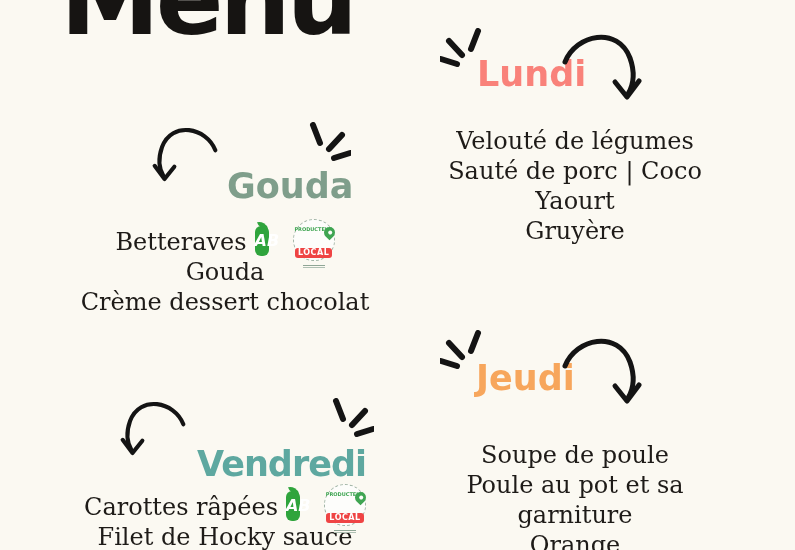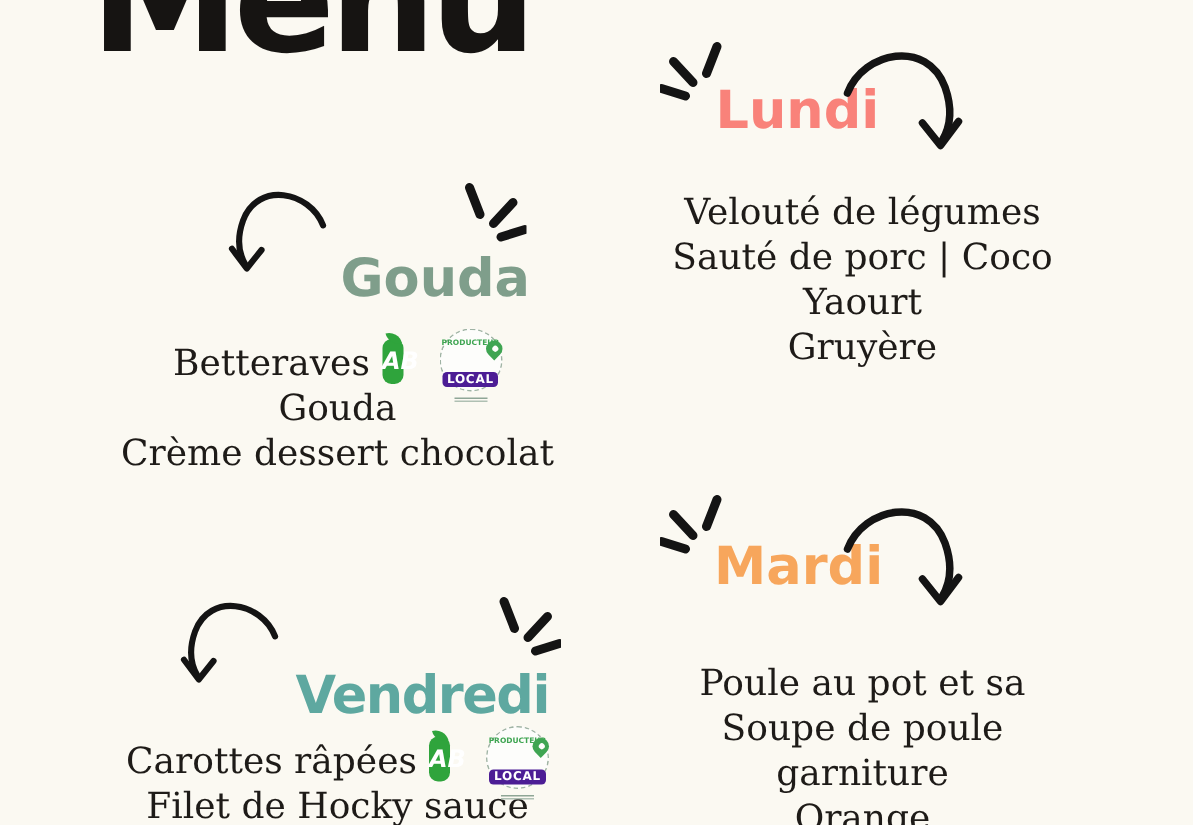--- a/index.html
+++ b/index.html
@@ -94,21 +94,21 @@
     margin-top: 7px;
     font-size: 5px;
     font-weight: bold;
     color: #3FA552;
     letter-spacing: 0px;
     line-height: 5px;
   }
   .badge-local .local {
     display: inline-block;
     margin-top: 2px;
-    background: #4c1d95;
+    background: #ef4444;
     color: #ffffff;
     font-weight: bold;
     font-size: 8px; line-height: 10px;
     padding: 0 3px;
     border-radius: 3px;
     letter-spacing: 0.5px;
   }
   .badge-local .swoosh {
     display: block;
     width: 22px; height: 1px;
@@ -181,30 +181,30 @@
     <div class="line">Crème dessert chocolat</div>
   </div>
 
   <div class="deco" style="left:440px; top:330px; width:48px; height:48px;">
     <svg viewBox="0 0 48 48" fill="none" stroke="#141414" stroke-width="6" stroke-linecap="round">
       <path d="M38 3 L31 21"></path>
         <path d="M22 27 L9 13"></path>
         <path d="M17 36 L1 31"></path>
     </svg>
   </div>
-  <div class="day-label" style="left: 476px; top: 358px; color: rgb(247, 166, 92);">Mardi</div>
+  <div class="day-label" style="left: 476px; top: 358px; color: rgb(247, 166, 92);">Jeudi</div>
   <div class="deco" style="left:560px; top:334px; width:95px; height:78px;">
     <svg viewBox="0 0 95 78" fill="none" stroke="#141414" stroke-width="5" stroke-linecap="round" stroke-linejoin="round">
       <path d="M5 32 C 16 4, 58 -4, 70 28 C 75 42 74 54 68 64"></path>
       <path d="M55 52 L67 67 L79 51"></path>
     </svg>
   </div>
   <div class="menu-block" style="left:425px; top:440px; width:300px;">
+    <div class="line">Soupe de poule</div>
     <div class="line">Poule au pot et sa</div>
-    <div class="line">Soupe de poule</div>
     <div class="line">garniture</div>
     <div class="line">Orange</div>
   </div>
 
   <div class="deco flip" style="left:96px; top:398px; width:105px; height:64px;">
     <svg viewBox="0 0 95 78" fill="none" stroke="#141414" stroke-width="5" stroke-linecap="round" stroke-linejoin="round">
       <path d="M5 32 C 16 4, 58 -4, 70 28 C 75 42 74 54 68 64"></path>
       <path d="M55 52 L67 67 L79 51"></path>
     </svg>
   </div>

